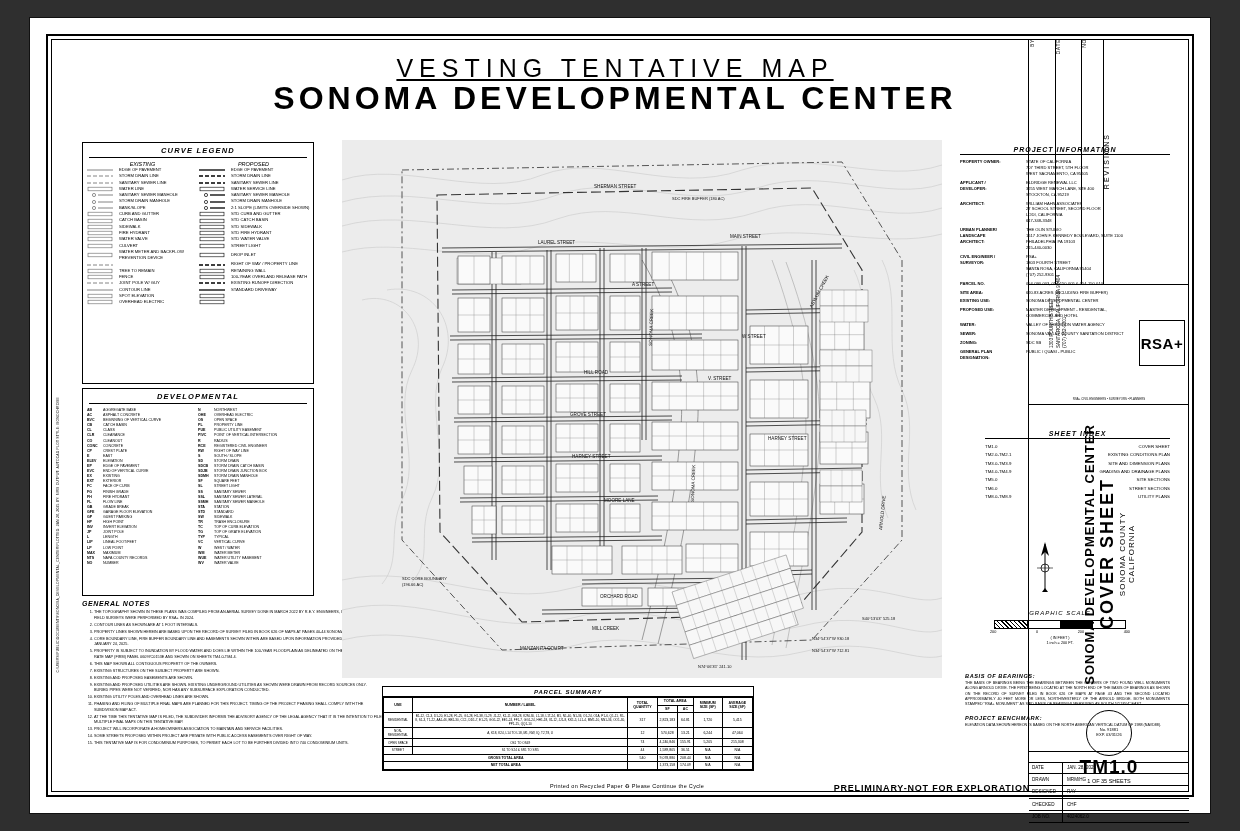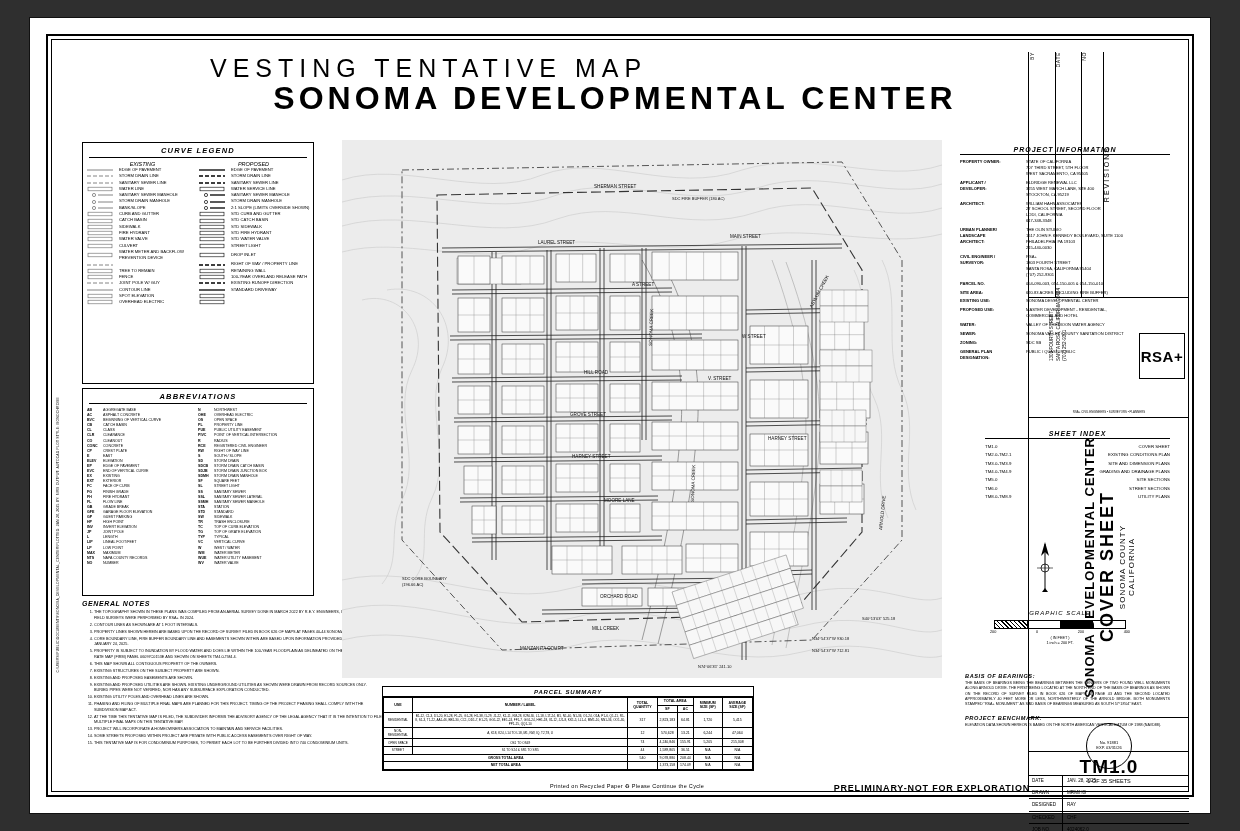--- a/index.html
+++ b/index.html
@@ -3,21 +3,21 @@
 <meta charset="utf-8">
 <style>
   html,body{margin:0;padding:0;background:#2a2a2a;}
   body{width:1240px;height:831px;overflow:hidden;font-family:"Liberation Sans",sans-serif;}
   .sheet{position:absolute;left:0;top:0;width:1240px;height:831px;background:#2f2f2f;}
   .paper{position:absolute;left:30px;top:18px;width:1180px;height:795px;background:#ffffff;box-shadow:0 0 0 1px #111;}
   .border-outer{position:absolute;left:16px;top:16px;right:16px;bottom:16px;border:2px solid #000;}
   .border-inner{position:absolute;left:21px;top:21px;right:21px;bottom:21px;border:1px solid #000;}
 
   
-  .rightstrip{position:absolute;right:21px;top:34px;width:160px;bottom:21px;border-left:1px solid #000;text-decoration:underline;}
+  .rightstrip{position:absolute;right:21px;top:21px;width:160px;bottom:21px;border-left:1px solid #000;text-decoration:underline;}
   .rev-table{position:absolute;left:0;top:0;right:0;height:245px;border-bottom:1px solid #000;}
   .rev-table .col{position:absolute;top:0;bottom:0;border-right:1px solid #000;}
   .rev-vert{writing-mode:vertical-rl;transform:rotate(180deg);font-size:5px;letter-spacing:.6px;text-align:center;width:100%;}
   .rsa-box{position:absolute;left:0;right:0;top:245px;height:120px;border-bottom:1px solid #000;}
   .rsa-logo{position:absolute;right:4px;top:36px;width:44px;height:44px;border:1.5px solid #000;display:flex;align-items:center;justify-content:center;font-size:15px;font-weight:bold;letter-spacing:.5px;}
   .rsa-addr{position:absolute;left:6px;top:18px;width:76px;font-size:4.6px;line-height:1.45;transform:rotate(-90deg) translate(-46px,14px);transform-origin:left top;white-space:nowrap;}
   .proj-vert{position:absolute;left:0;right:0;top:365px;height:300px;border-bottom:1px solid #000;display:flex;align-items:center;justify-content:center;}
   .proj-vert span{writing-mode:vertical-rl;transform:rotate(180deg);text-align:center;}
   .pv1{font-size:13px;font-weight:bold;letter-spacing:1px;}
   .pv2{font-size:18px;font-weight:bold;letter-spacing:2px;}
@@ -26,21 +26,21 @@
   .stamp-seal{position:absolute;left:50%;top:6px;transform:translateX(-50%);width:44px;height:44px;border-radius:50%;border:1.5px solid #000;font-size:4px;display:flex;align-items:center;justify-content:center;text-align:center;line-height:1.2;}
   .meta{position:absolute;left:0;right:0;top:723px;height:56px;}
   .meta .row{display:flex;height:11.2px;border-bottom:1px solid #000;font-size:4.6px;align-items:center;}
   .meta .row .k{width:30px;padding-left:3px;border-right:1px solid #000;height:100%;display:flex;align-items:center;}
   .meta .row .v{padding-left:4px;}
   .sheetno{position:absolute;left:0;right:0;bottom:0;height:40px;border-top:1px solid #000;text-align:center;}
   .sheetno .big{font-size:19px;font-weight:bold;letter-spacing:1px;margin-top:4px;}
   .sheetno .small{font-size:5.5px;}
 
   
-  .h1{position:absolute;left:180px;top:36px;width:810px;font-size:25px;letter-spacing:6px;font-family:"Liberation Sans",sans-serif;}
+  .h1{position:absolute;left:180px;top:36px;width:810px;text-align:center;font-size:25px;letter-spacing:6px;font-family:"Liberation Sans",sans-serif;text-decoration:underline;}
   .h2{position:absolute;left:140px;top:62px;width:890px;text-align:center;font-size:32px;letter-spacing:4px;font-weight:bold;}
   .h3{position:absolute;left:180px;top:98px;width:810px;text-align:center;font-size:13px;letter-spacing:6px;}
 
   
   .panel{position:absolute;border:1px solid #000;background:#fff;}
   .panel-title{text-align:center;font-size:7.5px;font-weight:bold;font-style:italic;letter-spacing:1.2px;padding:3px 0 2px;}
   .hr{height:1px;background:#000;margin:0 6px 3px;}
 
   
   .legend{left:52px;top:124px;width:230px;height:240px;}
@@ -431,21 +431,21 @@
               <span class="symb"><svg width="28" height="6">
                   <rect x="2" y="1.2" width="24" height="3.6" fill="none" stroke="#000" stroke-width="0.6"></rect>
                 </svg></span>
               <span class="lbl"></span>
             </div>
           </div>
         </div>
   </div>
 
   <div class="panel abbr">
-    <div class="panel-title">ABBREVIATIONS</div>
+    <div class="panel-title">DEVELOPMENTAL</div>
     <div class="hr"></div>
     <div class="abbr-grid">
       <div class="abbr-col" id="abbr-c1">
             <div><span>AB</span><span>AGGREGATE BASE</span></div>
             <div><span>AC</span><span>ASPHALT CONCRETE</span></div>
             <div><span>BVC</span><span>BEGINNING OF VERTICAL CURVE</span></div>
             <div><span>CB</span><span>CATCH BASIN</span></div>
             <div><span>CL</span><span>CLASS</span></div>
             <div><span>CLR</span><span>CLEARANCE</span></div>
             <div><span>CO</span><span>CLEANOUT</span></div>

